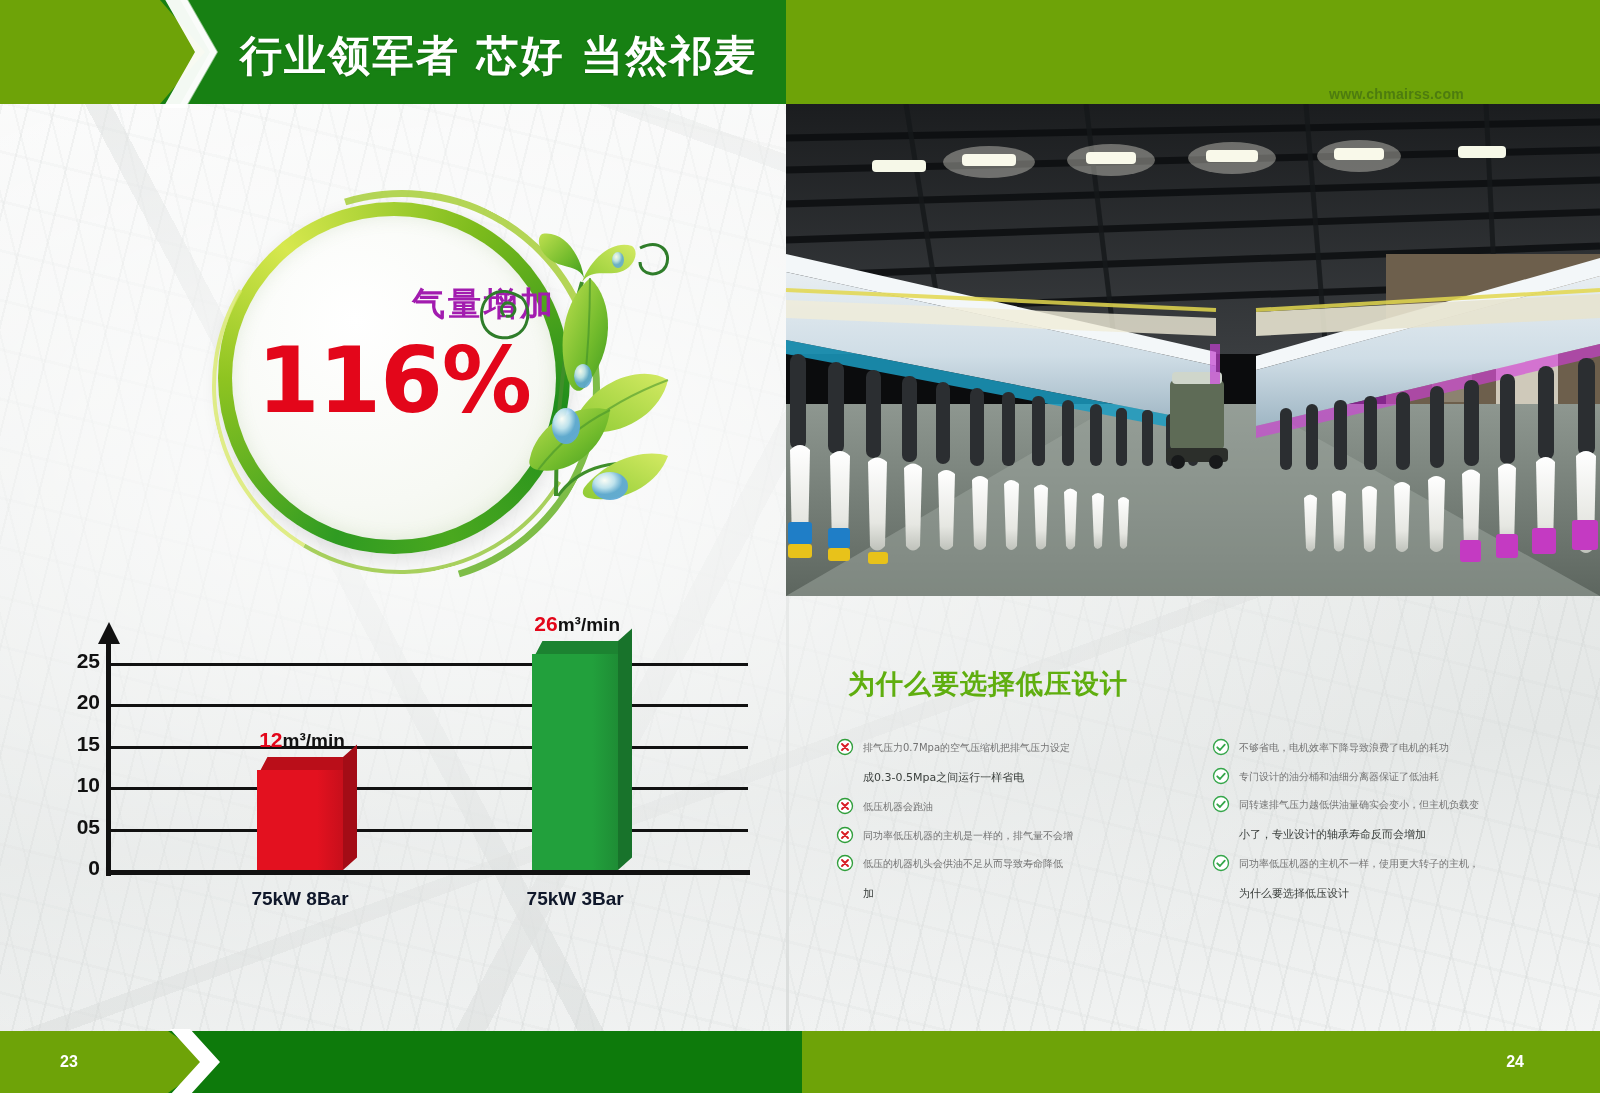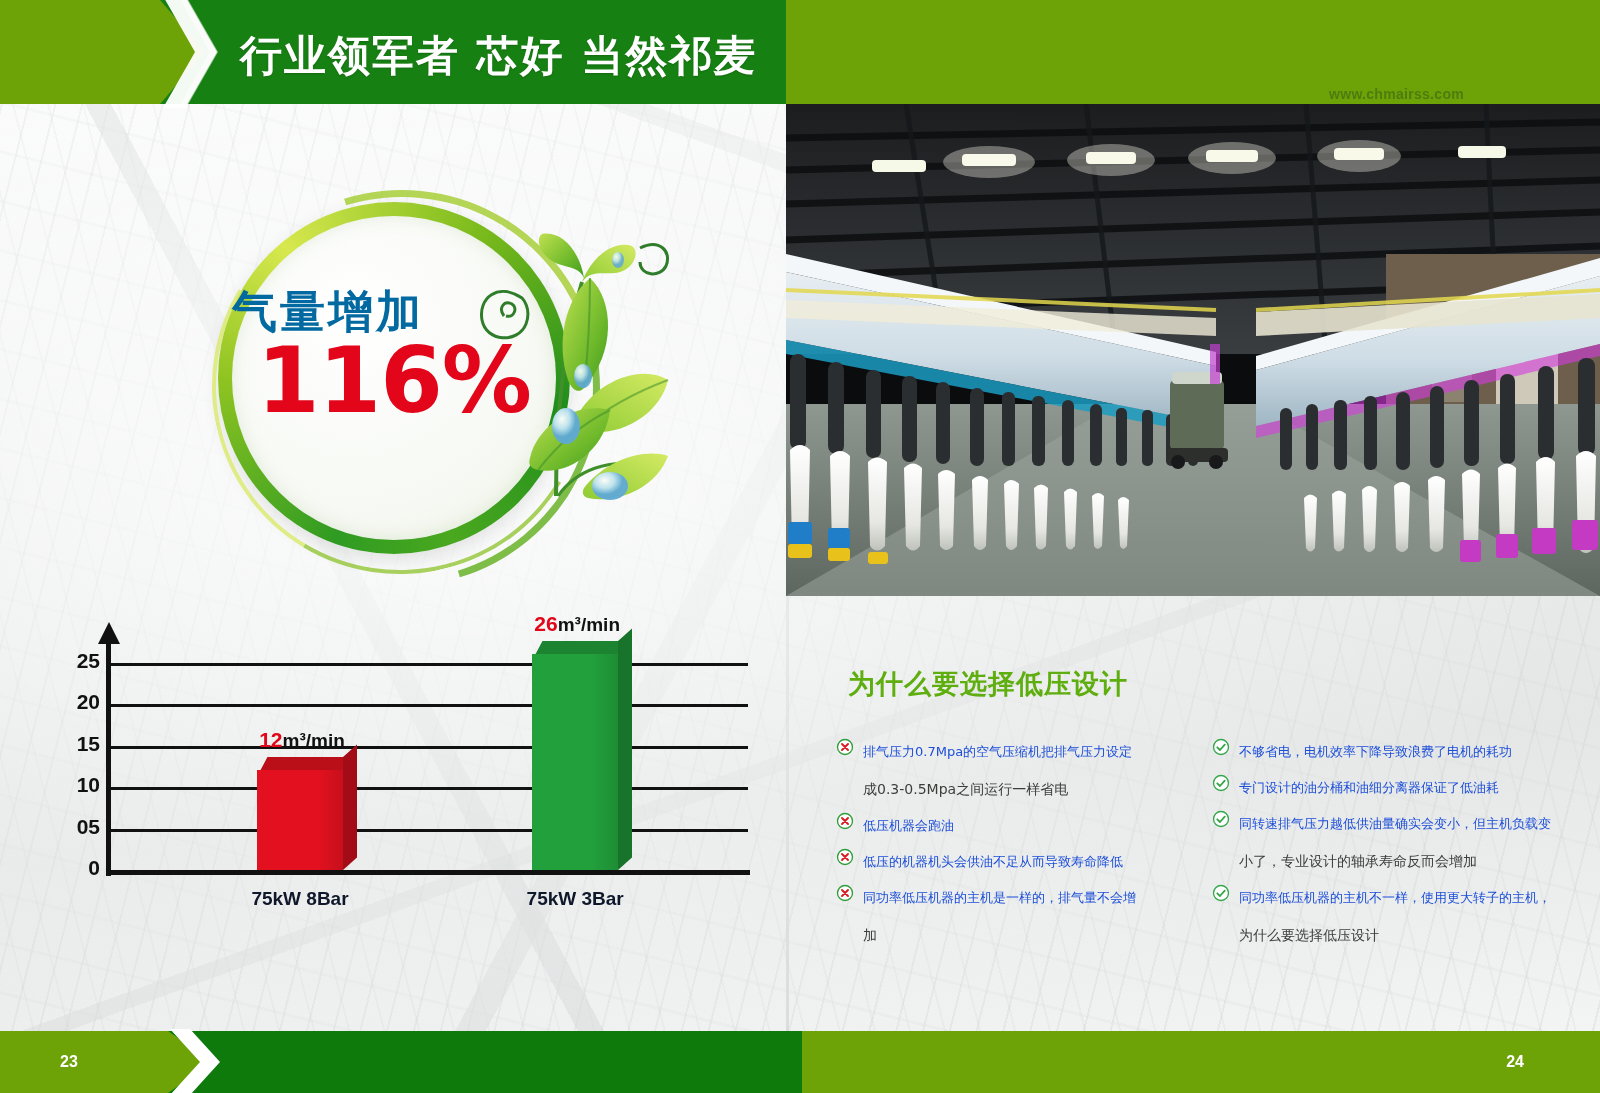--- a/index.html
+++ b/index.html
@@ -95,22 +95,22 @@
     border:7px solid transparent;
     border-top-color:#a8cf3a;border-right-color:#69b32a;
     transform:rotate(28deg);opacity:.85;
   }
   .ring-arc2{
     position:absolute;left:16px;top:14px;width:368px;height:368px;border-radius:50%;
     border:4px solid transparent;border-left-color:#d9ea63;border-bottom-color:#8ec32b;
     transform:rotate(-14deg);opacity:.75;
   }
   .badge-line1{
-    position:absolute;left:36px;top:98px;width:324px;text-align:left;
-    color:#0369a1;font-size:45px;font-weight:bold;letter-spacing:3px;
+    position:absolute;left:36px;top:98px;width:324px;text-align:right;
+    color:#a21caf;font-size:33px;font-weight:bold;letter-spacing:3px;
     font-family:"DejaVu Sans","Liberation Sans",sans-serif;
   }
   .badge-line2{
     position:absolute;left:36px;top:152px;width:324px;text-align:center;
     color:#e3061a;font-size:90px;font-weight:bold;line-height:1;letter-spacing:-1px;
     font-family:"DejaVu Sans","Liberation Sans",sans-serif;
   }
   .leaf-art{position:absolute;left:268px;top:20px;width:210px;height:310px;}
 
   
@@ -143,24 +143,24 @@
   .panel{position:absolute;left:786px;top:596px;width:814px;height:357px;}
   .panel-title{
     position:absolute;left:62px;top:70px;color:#5fae0f;font-size:27px;font-weight:bold;letter-spacing:1px;
     font-family:"DejaVu Sans","Liberation Sans",sans-serif;
   }
   .cols{position:absolute;left:50px;top:140px;width:740px;display:flex;gap:24px;}
   .col{width:352px;}
   .bullet{display:flex;align-items:flex-start;margin-bottom:4px;}
   .bullet .ico{flex:0 0 18px;width:18px;height:18px;margin-top:2px;margin-right:9px;}
   .bullet .txt{
-    font-size:13px;line-height:2.45;color:#1d4ed8;
+    font-size:10px;line-height:2.45;color:#737373;
     font-family:"DejaVu Sans","Liberation Sans",sans-serif;
   }
-  .cont{padding-left:27px;font-size:14px;line-height:2.45;color:#3a3f3c;
+  .cont{padding-left:27px;font-size:11px;line-height:2.45;color:#3a3f3c;
     font-family:"DejaVu Sans","Liberation Sans",sans-serif;margin-bottom:4px;}
 </style>
 </head>
 <body>
 
 <div class="page">
 
   <div class="bg-texture"></div>
   <div class="bg-vign"></div>
   <div class="gutter"></div>
@@ -439,28 +439,28 @@
                 <circle cx="12" cy="12" r="10" fill="#ffffff" stroke="#2f9e3a" stroke-width="1.8"></circle>
                 <path d="M8 8 L16 16 M16 8 L8 16" stroke="#d81f26" stroke-width="2.6" stroke-linecap="round"></path>
               </svg></span>
             <span class="txt">低压机器会跑油</span>
           </div>
           <div class="bullet">
             <span class="ico"><svg viewBox="0 0 24 24" width="18" height="18">
                 <circle cx="12" cy="12" r="10" fill="#ffffff" stroke="#2f9e3a" stroke-width="1.8"></circle>
                 <path d="M8 8 L16 16 M16 8 L8 16" stroke="#d81f26" stroke-width="2.6" stroke-linecap="round"></path>
               </svg></span>
-            <span class="txt">低压的机器机头会供油不足从而导致寿命降低</span>
+            <span class="txt">同功率低压机器的主机是一样的，排气量不会增</span>
           </div>
           <div class="bullet">
             <span class="ico"><svg viewBox="0 0 24 24" width="18" height="18">
                 <circle cx="12" cy="12" r="10" fill="#ffffff" stroke="#2f9e3a" stroke-width="1.8"></circle>
                 <path d="M8 8 L16 16 M16 8 L8 16" stroke="#d81f26" stroke-width="2.6" stroke-linecap="round"></path>
               </svg></span>
-            <span class="txt">同功率低压机器的主机是一样的，排气量不会增</span>
+            <span class="txt">低压的机器机头会供油不足从而导致寿命降低</span>
           </div>
           <div class="cont">加</div>
         </div>
       <div class="col" id="col-right">
           <div class="bullet">
             <span class="ico"><svg viewBox="0 0 24 24" width="18" height="18">
                 <circle cx="12" cy="12" r="10" fill="#ffffff" stroke="#35a64a" stroke-width="1.8"></circle>
                 <path d="M7 12.4 L10.6 16 L17 8.8" stroke="#35a64a" stroke-width="2.4" fill="none" stroke-linecap="round" stroke-linejoin="round"></path>
               </svg></span>
             <span class="txt">不够省电，电机效率下降导致浪费了电机的耗功</span>

